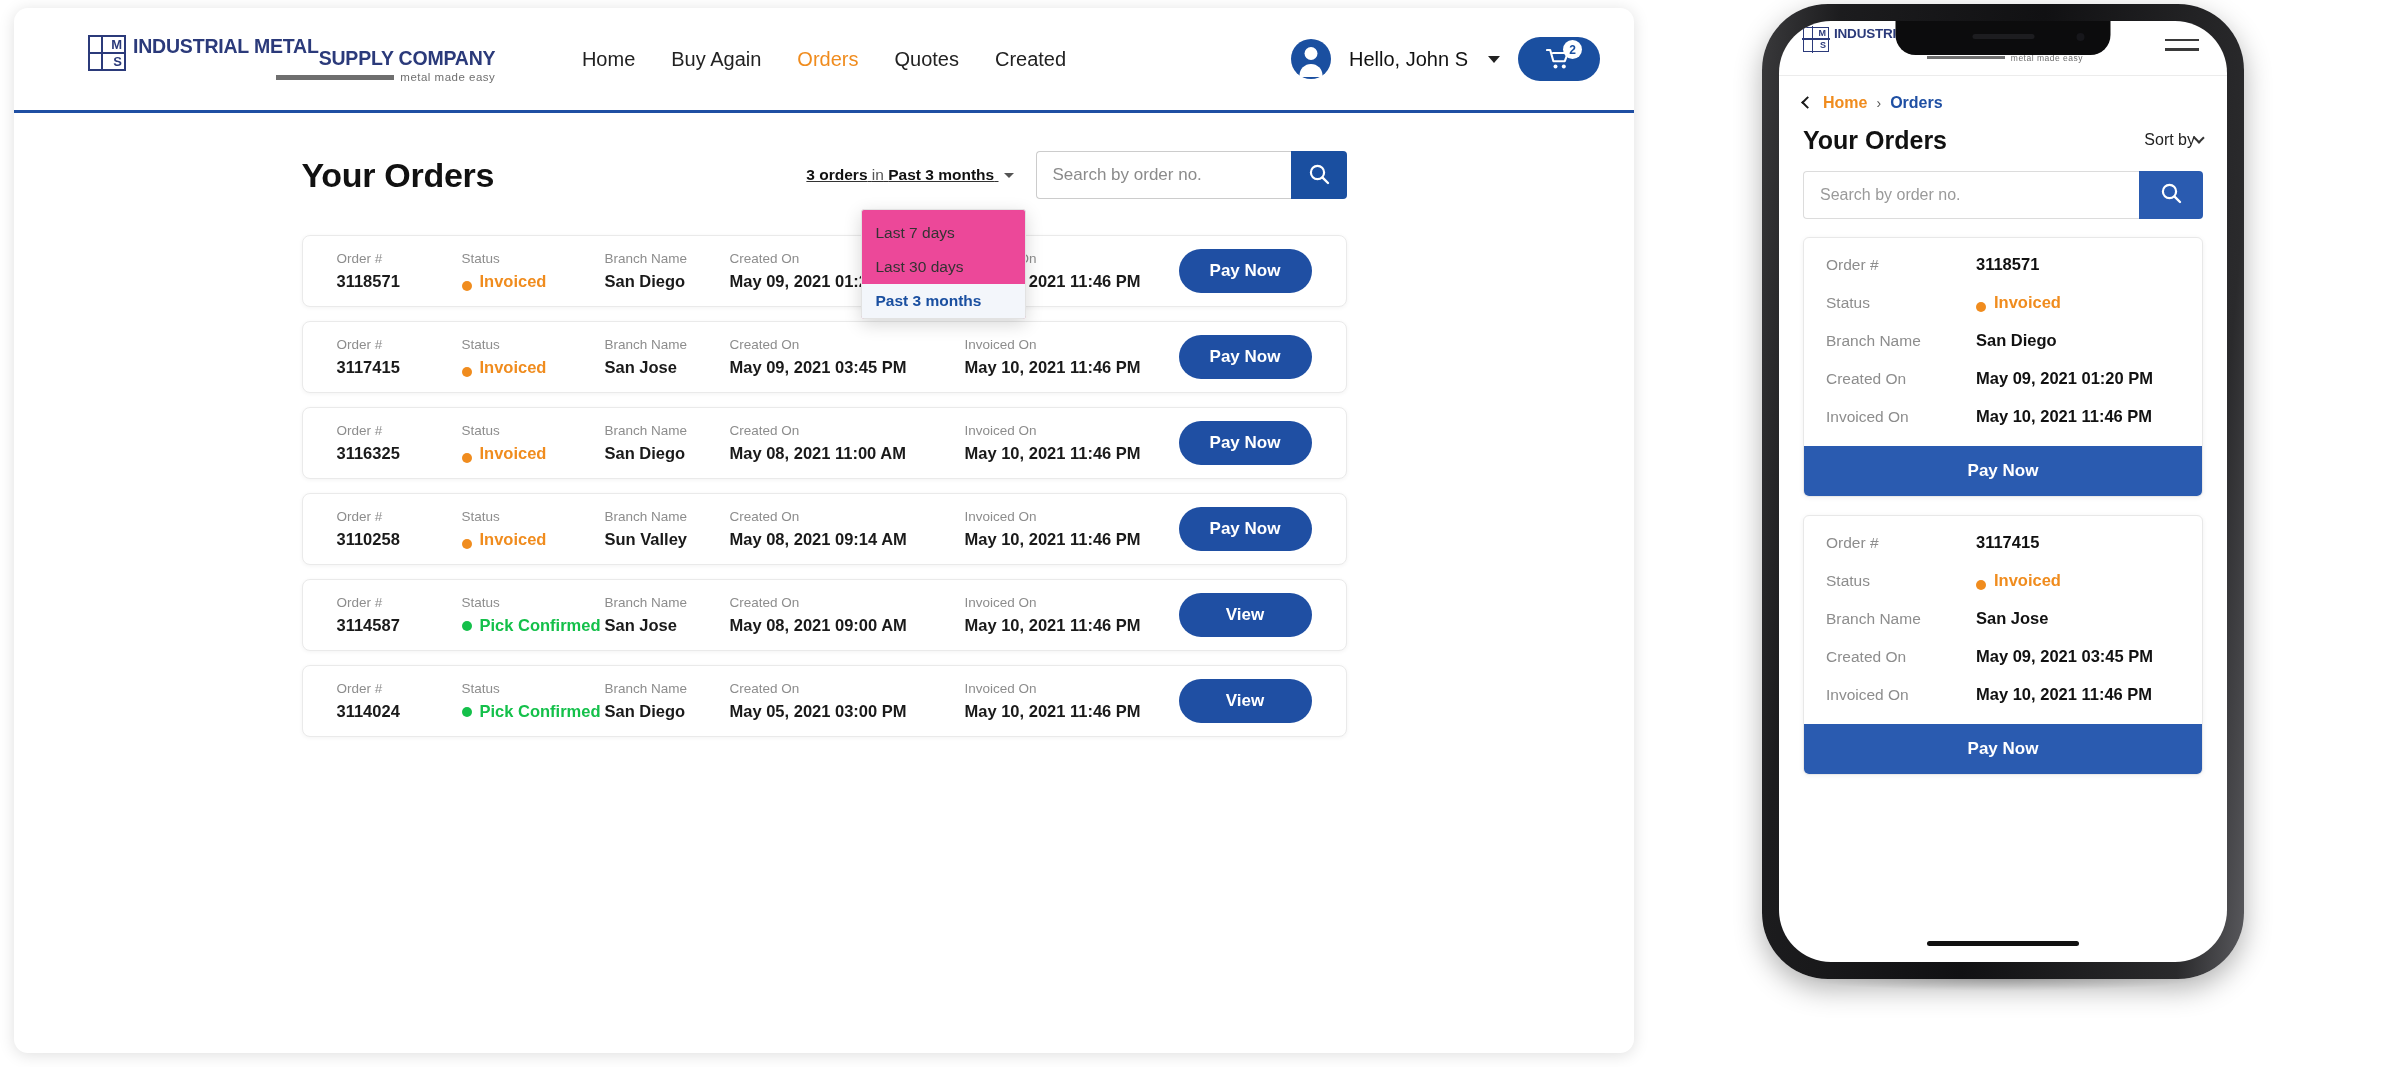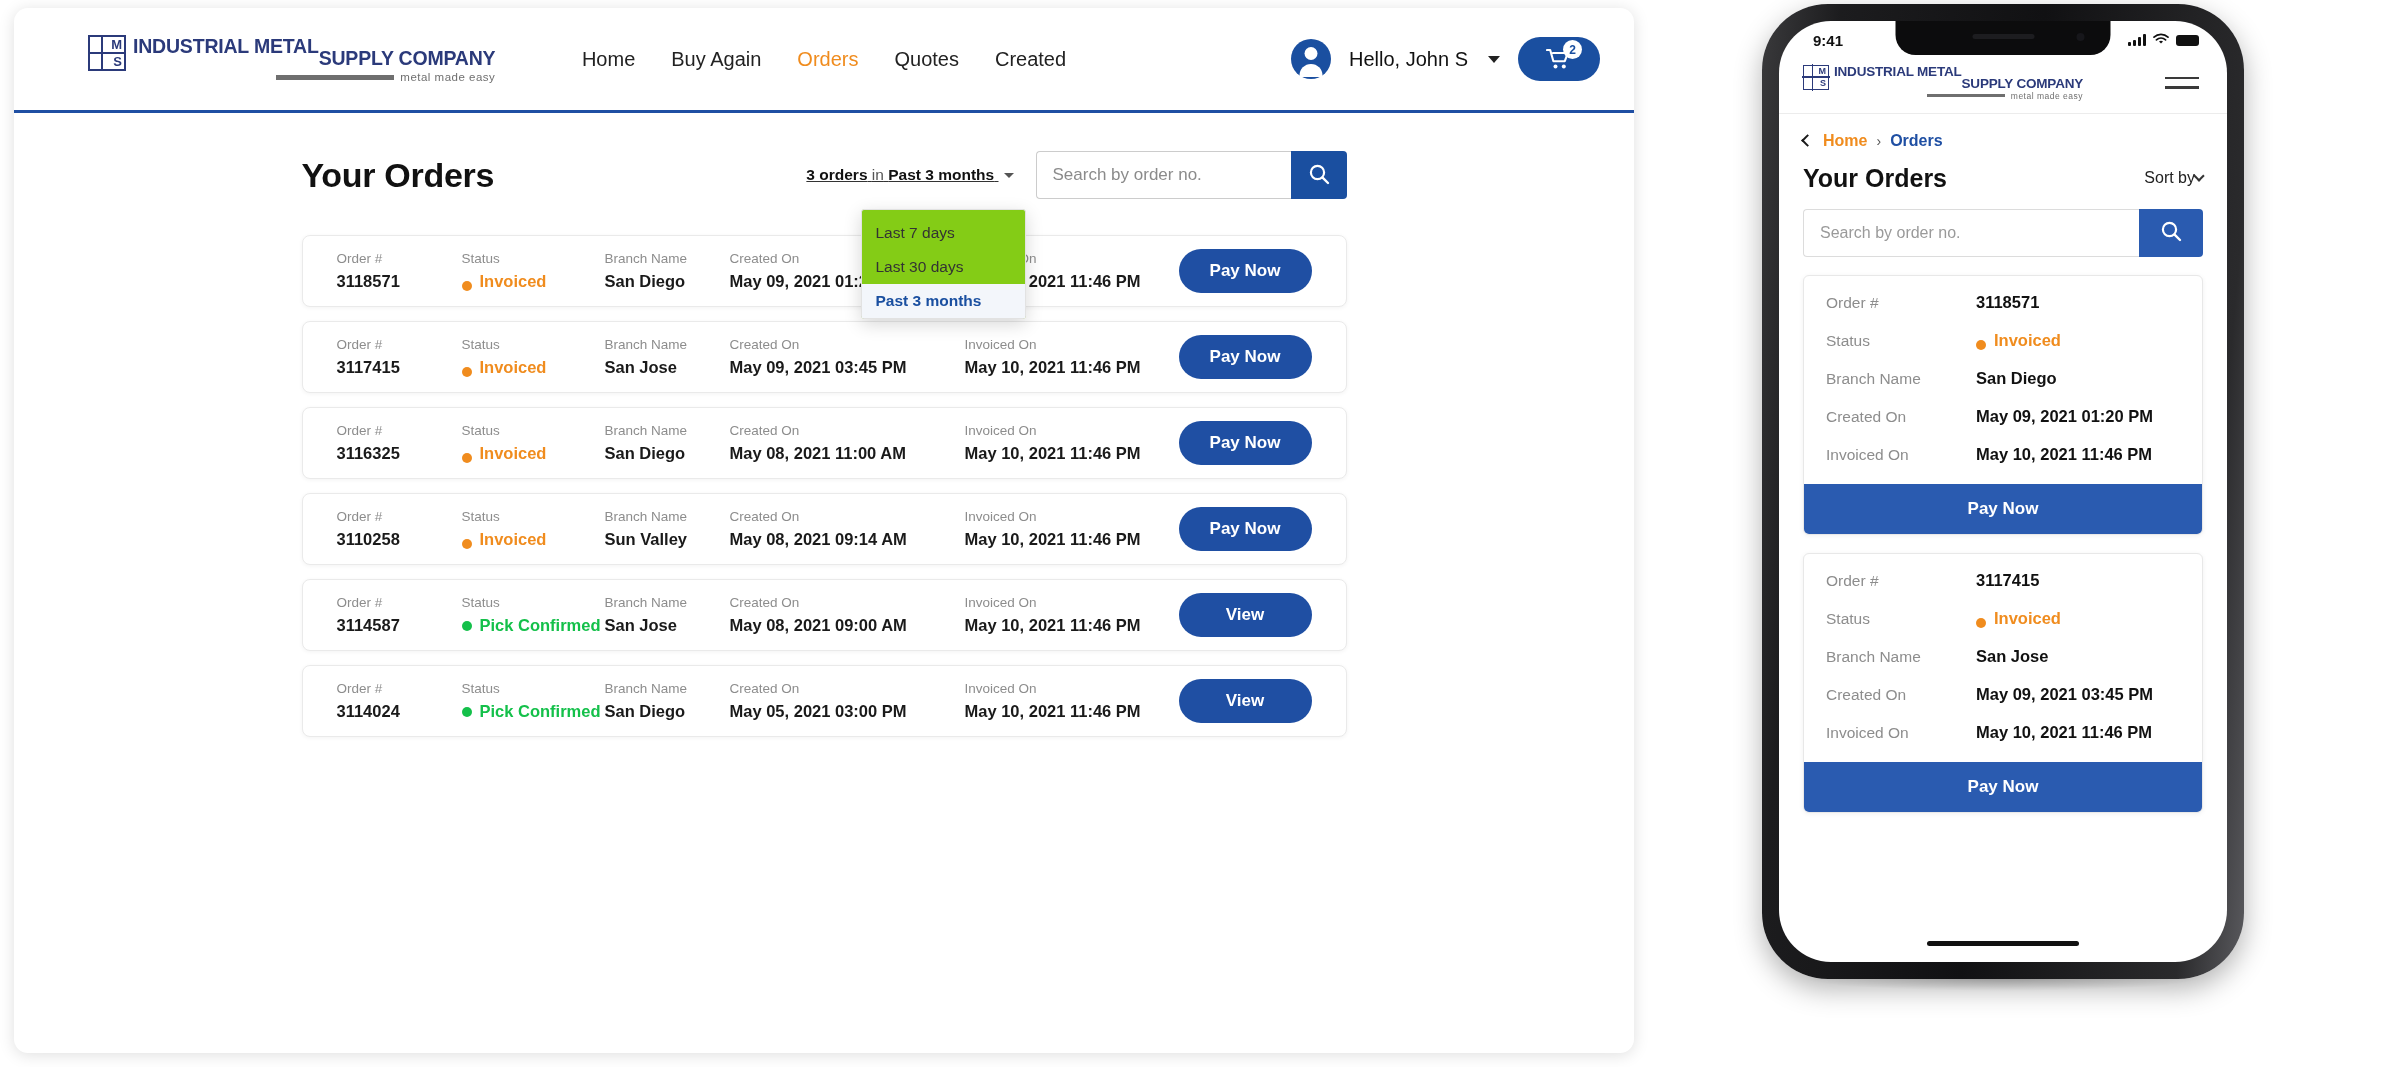--- a/index.html
+++ b/index.html
@@ -130,21 +130,21 @@
   }
   .searchwrap input::placeholder { color:#8b8b8b; }
   .searchbtn {
     width:56px; background:#1a4fa0; border:none; border-radius:0 4px 4px 0;
     display:flex;align-items:center;justify-content:center; cursor:pointer;
   }
 
   
   .dropdown {
     position:absolute; top:58px; left:559px; width:165px;
-    background:#84cc16; border:1px solid #e2e2e2; border-radius:3px;
+    background:#ec4899; border:1px solid #e2e2e2; border-radius:3px;
     box-shadow: 0 5px 18px rgba(0,0,0,0.16);
     z-index: 40; padding: 6px 0 0 0;
   }
   .dd-item { padding:8px 14px; font-size:15.5px; color:#333; cursor:pointer; }
   .dd-item.sel { background:#f3f6fb; color:#1a4fa0; font-weight:700; }
 
   
   .orderlist { display:flex; flex-direction:column; gap:14px; }
   .orderrow {
     height:72px; background:#fff; border:1px solid #eaeaea; border-radius:8px;
@@ -529,39 +529,20 @@
   <div class="phonewrap">
     <div class="phone-shadow"></div>
     <div class="phone">
       <div class="phone-inner">
 
         <div class="notch">
           <span class="speaker"></span>
           <span class="cam"></span>
         </div>
 
-        <div class="statusbar">
-          <span class="sb-time">9:41</span>
-          <span class="sb-right">
-            <span class="bars">
-                <i></i>
-                <i></i>
-                <i></i>
-                <i></i>
-              </span>
-            <span>
-              <svg width="16" height="12" viewBox="0 0 16 12" fill="none">
-                <path d="M1 4.2C3 2.3 5.4 1.4 8 1.4s5 .9 7 2.8" stroke="#111" stroke-width="1.7" stroke-linecap="round"></path>
-                <path d="M3.4 6.9C4.8 5.6 6.3 5 8 5s3.2.6 4.6 1.9" stroke="#111" stroke-width="1.7" stroke-linecap="round"></path>
-                <path d="M8 10.6l-2-2a2.9 2.9 0 014 0l-2 2z" fill="#111"></path>
-              </svg>
-            </span>
-            <span class="batt"></span>
-          </span>
-        </div>
 
         <div class="ph-header">
           <div class="logo ph-logo" style="margin-left:0;">
             <div class="logo-row">
               <div class="logo-mark">
                 <span class="logo-m">M</span>
                 <span class="logo-s">S</span>
               </div>
               <div class="logo-words">
                 <span class="logo-l1">INDUSTRIAL METAL</span>

